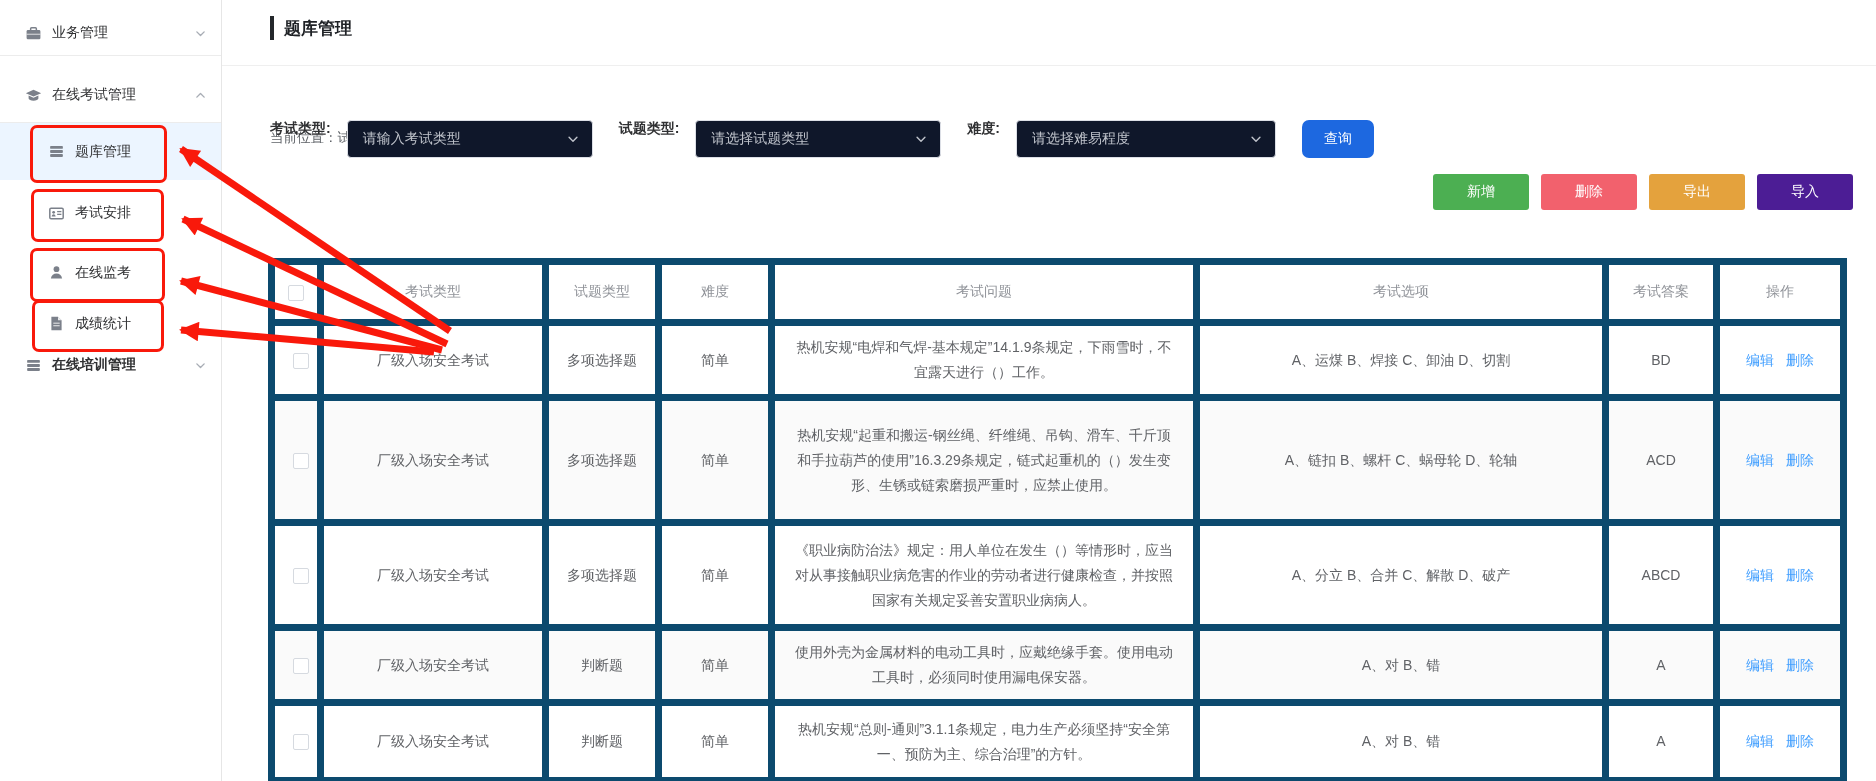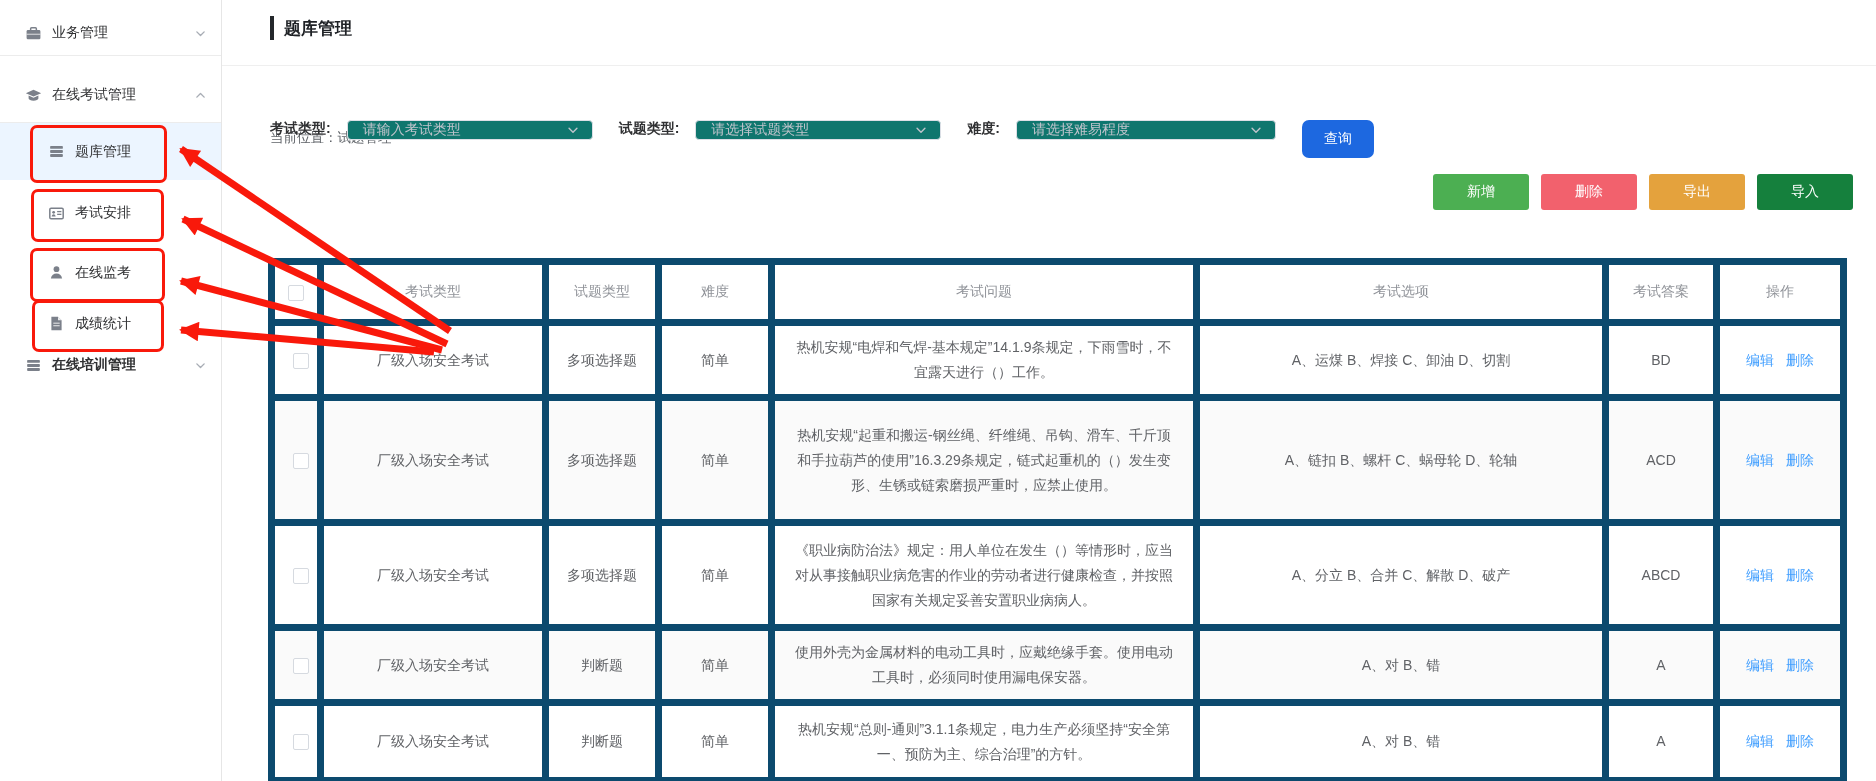--- a/index.html
+++ b/index.html
@@ -22,21 +22,21 @@
   
   .main{position:absolute;left:222px;top:0;right:0;height:781px;background:#fff;}
   .title-row{position:absolute;left:48px;top:15px;display:flex;align-items:center;height:26px;}
   .title-mark{width:4px;height:24px;background:#24272b;margin-right:10px;}
   .page-title{font-size:17px;font-weight:bold;color:#1f2226;margin:0;}
   .header-divider{position:absolute;left:0;right:0;top:65px;height:1px;background:#efefef;}
   .breadcrumb{position:absolute;left:48px;top:95px;font-size:13.5px;color:#5f6368;margin-top:34px;}
   
   .filter-row{position:absolute;left:48px;top:120px;display:flex;align-items:flex-start;}
   .f-label{font-size:14px;font-weight:bold;color:#303133;margin-right:16px;white-space:nowrap;}
-  .select-box{height:20px;border:1px solid #dcdfe6;border-radius:4px;background:#0f766e;display:flex;align-items:center;justify-content:space-between;padding:0 12px 0 15px;box-sizing:border-box;margin-right:26px;cursor:pointer;}
+  .select-box{height:38px;border:1px solid #dcdfe6;border-radius:4px;background:#0f172a;display:flex;align-items:center;justify-content:space-between;padding:0 12px 0 15px;box-sizing:border-box;margin-right:26px;cursor:pointer;}
   .select-box .ph{font-size:14px;color:#c0c4cc;}
   .btn-query{width:72px;height:38px;border:none;border-radius:4px;color:#fff;font-size:14px;cursor:pointer;}
   
   .action-row{position:absolute;right:23px;top:174px;display:flex;gap:12px;}
   .action-btn{width:96px;height:36px;border:none;border-radius:3px;color:#fff;font-size:14px;cursor:pointer;}
   
   .table-wrap{position:absolute;left:46px;top:258px;}
   table{border-collapse:collapse;table-layout:fixed;width:1572px;background:#fff;}
   th,td{border:7px solid #0c4a6e;text-align:center;overflow:hidden;}
   th{height:52px;color:#909399;font-weight:normal;font-size:14px;background:#fff;}
@@ -185,21 +185,21 @@
             <path d="M3.5 6l4.5 4.5L12.5 6"></path>
           </svg>
         </span>
       </div>
       <button class="btn-query" style="background: rgb(29, 104, 224); border-radius: 7px;">查询</button>
     </div>
   <div class="action-row" id="action-row">
       <button class="action-btn" style="background: rgb(76, 175, 82);">新增</button>
       <button class="action-btn" style="background: rgb(242, 97, 109);">删除</button>
       <button class="action-btn" style="background: rgb(228, 162, 61);">导出</button>
-      <button class="action-btn" style="background: #15803d;">导入</button>
+      <button class="action-btn" style="background: #4c1d95;">导入</button>
     </div>
   <div class="table-wrap">
     <table>
       <colgroup id="cols">
           <col style="width:49px">
           <col style="width:225px">
           <col style="width:113px">
           <col style="width:113px">
           <col style="width:425px">
           <col style="width:409px">

